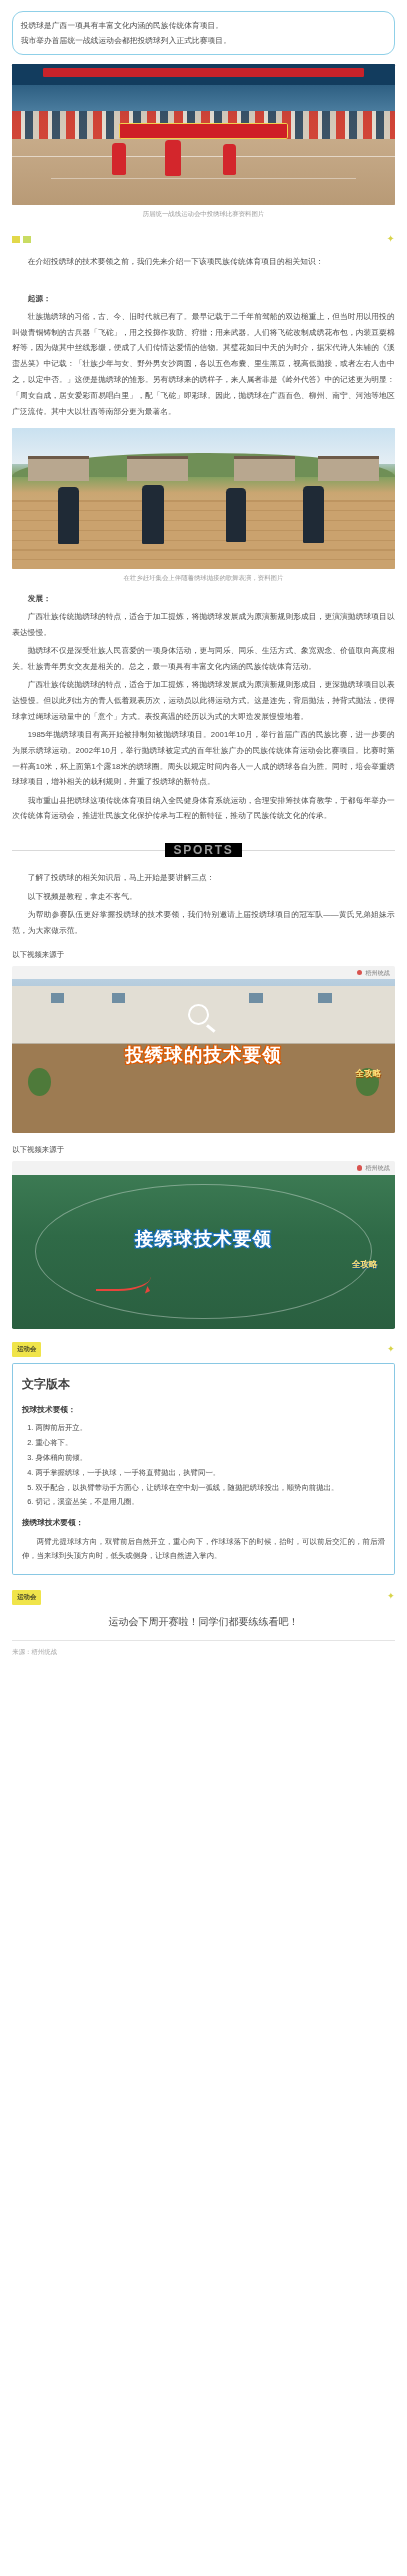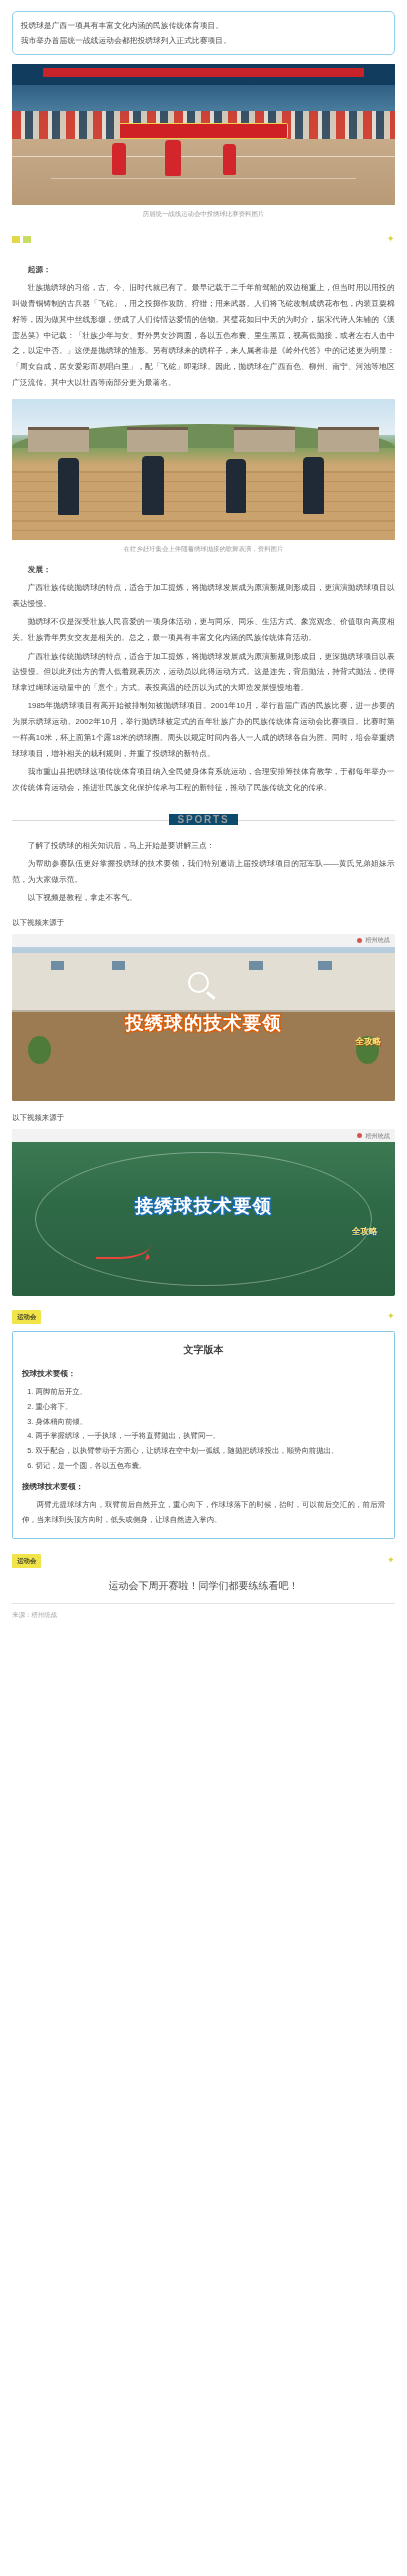--- a/index.html
+++ b/index.html
@@ -11,21 +11,21 @@
     color: #3f3f3f;
     font-size: 8px;
     line-height: 1.9;
   }
   .page { width:407px; position:relative; padding: 0 0 0 0; }
 
   
   .intro-box {
     margin: 11px 12.3px 0 12.3px;
     border: 0.6px solid #8fd0e8;
-    border-radius: 5px;
+    border-radius: 11px;
     padding: 6.1px 7.4px;
     color: #4a4a4a;
     font-size: 7.7px;
     line-height: 1.95;
     letter-spacing: 0.1px;
   }
   .intro-box p { margin: 0; }
 
   
   .photo-wrap { margin: 8.6px 12.3px 0 12.3px; }
@@ -91,22 +91,22 @@
   
   .sports-div {
     position: relative;
     margin: 14.7px 12.3px 8.6px;
     text-align: center;
   }
   .sports-div:before {
     content:""; position:absolute; left:0; right:0; top:50%; height:0.6px; background:#d9d9d9;
   }
   .sports-div span {
-    position:relative; background:#0c4a6e; padding:0 8.6px;
-    font-size:10px; letter-spacing:1.8px; color:#9a9a9a; font-weight:bold;
+    position:relative; background:#000000; padding:0 8.6px;
+    font-size:12px; letter-spacing:1.8px; color:#9a9a9a; font-weight:bold;
   }
 
   
   .vid-label {
     margin: 9.8px 12.3px 3.7px;
     font-size: 7.4px;
     color: #4a4a4a;
   }
   .vid-card { margin: 0 12.3px; position:relative; }
   .vid-top {
@@ -163,21 +163,21 @@
   .chip-row { margin: 12.3px 12.3px 4.9px; display:flex; align-items:center; }
   .chip-row .bird { margin-left:auto; color:#d8d44a; font-size:9.2px; }
 
   
   .panel {
     margin: 3.7px 12.3px 0;
     border: 0.6px solid #89c8e4;
     border-radius:1.8px;
     padding: 7.4px 8.6px 9.8px;
   }
-  .panel h3 { margin: 1.2px 0 7.4px; text-align:center; font-size:10px; color:#3f3f3f; }
+  .panel h3 { margin: 1.2px 0 7.4px; text-align:left; font-size:12px; color:#3f3f3f; }
   .panel h4 { margin: 6.1px 0 3.7px; font-size:7.7px; color:#3f3f3f; }
   .panel ol { margin: 0 0 0 2.5px; padding-left: 11px; font-size:7.4px; line-height:2.0; color:#4a4a4a; }
   .panel li { margin:0; }
   .panel p { font-size:7.4px; line-height:2.0; color:#4a4a4a; margin:0; text-indent:2em; text-align:justify; }
 
   
   .foot-chip-row { margin: 13.5px 12.3px 6.1px; display:flex; align-items:center; }
   .foot-note {
     margin: 2.5px 12.3px 0; font-size:10px; color:#4a4a4a; text-align:center; line-height:1.9;
   }
@@ -210,22 +210,25 @@
     </div>
     <div class="caption">历届统一战线运动会中投绣球比赛资料图片</div>
   </div>
 
   <div class="deco-row">
     <span class="deco-sq"></span>
     <span class="deco-sq g"></span>
     <span class="deco-bird">✦</span>
   </div>
 
-
-  <div class="body-text" style="margin-top:13px;">
+  <div class="body-text">
+    <p>在介绍投绣球的技术要领之前，我们先来介绍一下该项民族传统体育项目的相关知识：</p>
+  </div>
+
+  <div class="body-text" style="margin-top:21px;">
     <p style="text-indent:2em;font-weight:bold;">起源：</p>
     <p>壮族抛绣球的习俗，古、今、旧时代就已有了。最早记载于二千年前驾船的双边槌重上，但当时用以用投的叫做青铜铸制的古兵器「飞砣」，用之投掷作攻防、狩猎；用来武器。人们将飞砣改制成绣花布包，内装豆粟棉籽等，因为做其中丝线形缀，便成了人们传情达爱情的信物。其璧花如日中天的为时介，据宋代诗人朱辅的《溪蛮丛笑》中记载：「壮族少年与女、野外男女沙两圆，各以五色布囊、里生黑豆，视高低抛接，或者左右人击中之，以定中否。」这便是抛绣球的雏形。另有绣球来的绣样子，来人属者非是《岭外代答》中的记述更为明显：「周女自成，居女爱彩而易唱白里」，配「飞砣」即彩球。因此，抛绣球在广西百色、柳州、南宁、河池等地区广泛流传。其中大以壮西等南部分更为最著名。</p>
   </div>
 
   <div class="photo-wrap">
     <div class="photo vill">
       <div class="sky"></div>
       <div class="hill"></div>
       <div class="build b1"></div>
       <div class="build b2"></div>
@@ -248,22 +251,22 @@
     <p>1985年抛绣球项目有高开始被排制知被抛绣球项目。2001年10月，举行首届广西的民族比赛，进一步要的为展示绣球运动。2002年10月，举行抛绣球被定式的百年壮族广办的民族传统体育运动会比赛项目。比赛时第一样高10米，杯上面第1个露18米的绣球圈。周头以规定时间内各人一人成的绣球各自为胜。同时，培会举重绣球球项目，增补相关的栽利规则，并重了投绣球的新特点。</p>
     <p>我市重山县把绣球这项传统体育项目纳入全民健身体育系统运动，合理安排筹技体育教学，于都每年举办一次传统体育运动会，推进壮民族文化保护传承与工程的新特征，推动了民族传统文化的传承。</p>
   </div>
 
   <div class="sports-div">
     <span>SPORTS</span>
   </div>
 
   <div class="body-text">
     <p>了解了投绣球的相关知识后，马上开始是要讲解三点：</p>
+    <p>以下视频是教程，拿走不客气。</p>
     <p>为帮助参赛队伍更好掌握投绣球的技术要领，我们特别邀请上届投绣球项目的冠军队——黄氏兄弟姐妹示范，为大家做示范。</p>
-    <p>以下视频是教程，拿走不客气。</p>
   </div>
 
   <div class="vid-label">以下视频来源于</div>
   <div class="vid-card">
     <div class="vid-top">
       <span class="vid-dot"></span>
       <span>梧州统战</span>
     </div>
     <div class="vid-frame v1">
       <div class="school"></div>
@@ -301,21 +304,21 @@
 
   <div class="panel">
     <h3>文字版本</h3>
     <h4>投球技术要领：</h4>
     <ol>
       <li>两脚前后开立。</li>
       <li>重心将下。</li>
       <li>身体稍向前倾。</li>
       <li>两手掌握绣球，一手执球，一手将直臂抛出，执臂同一。</li>
       <li>双手配合，以执臂带动手方面心，让绣球在空中划一弧线，随抛把绣球投出，顺势向前抛出。</li>
-      <li>切记，是一个圆，各以五色布囊。</li>
+      <li>切记，溪蛮丛笑，不是用几圈。</li>
     </ol>
     <h4>接绣球技术要领：</h4>
     <p>两臂尤提球球方向，双臂前后自然开立，重心向下，作球球落下的时候，抬时，可以前后交汇的，前后滑伸，当来球到头顶方向时，低头或侧身，让球自然进入掌内。</p>
   </div>
 
   <div class="foot-chip-row">
     <span class="chip">运动会</span>
     <span class="bird" style="margin-left:auto;color:#d8d44a;font-size:9.2px;">✦</span>
   </div>
 

